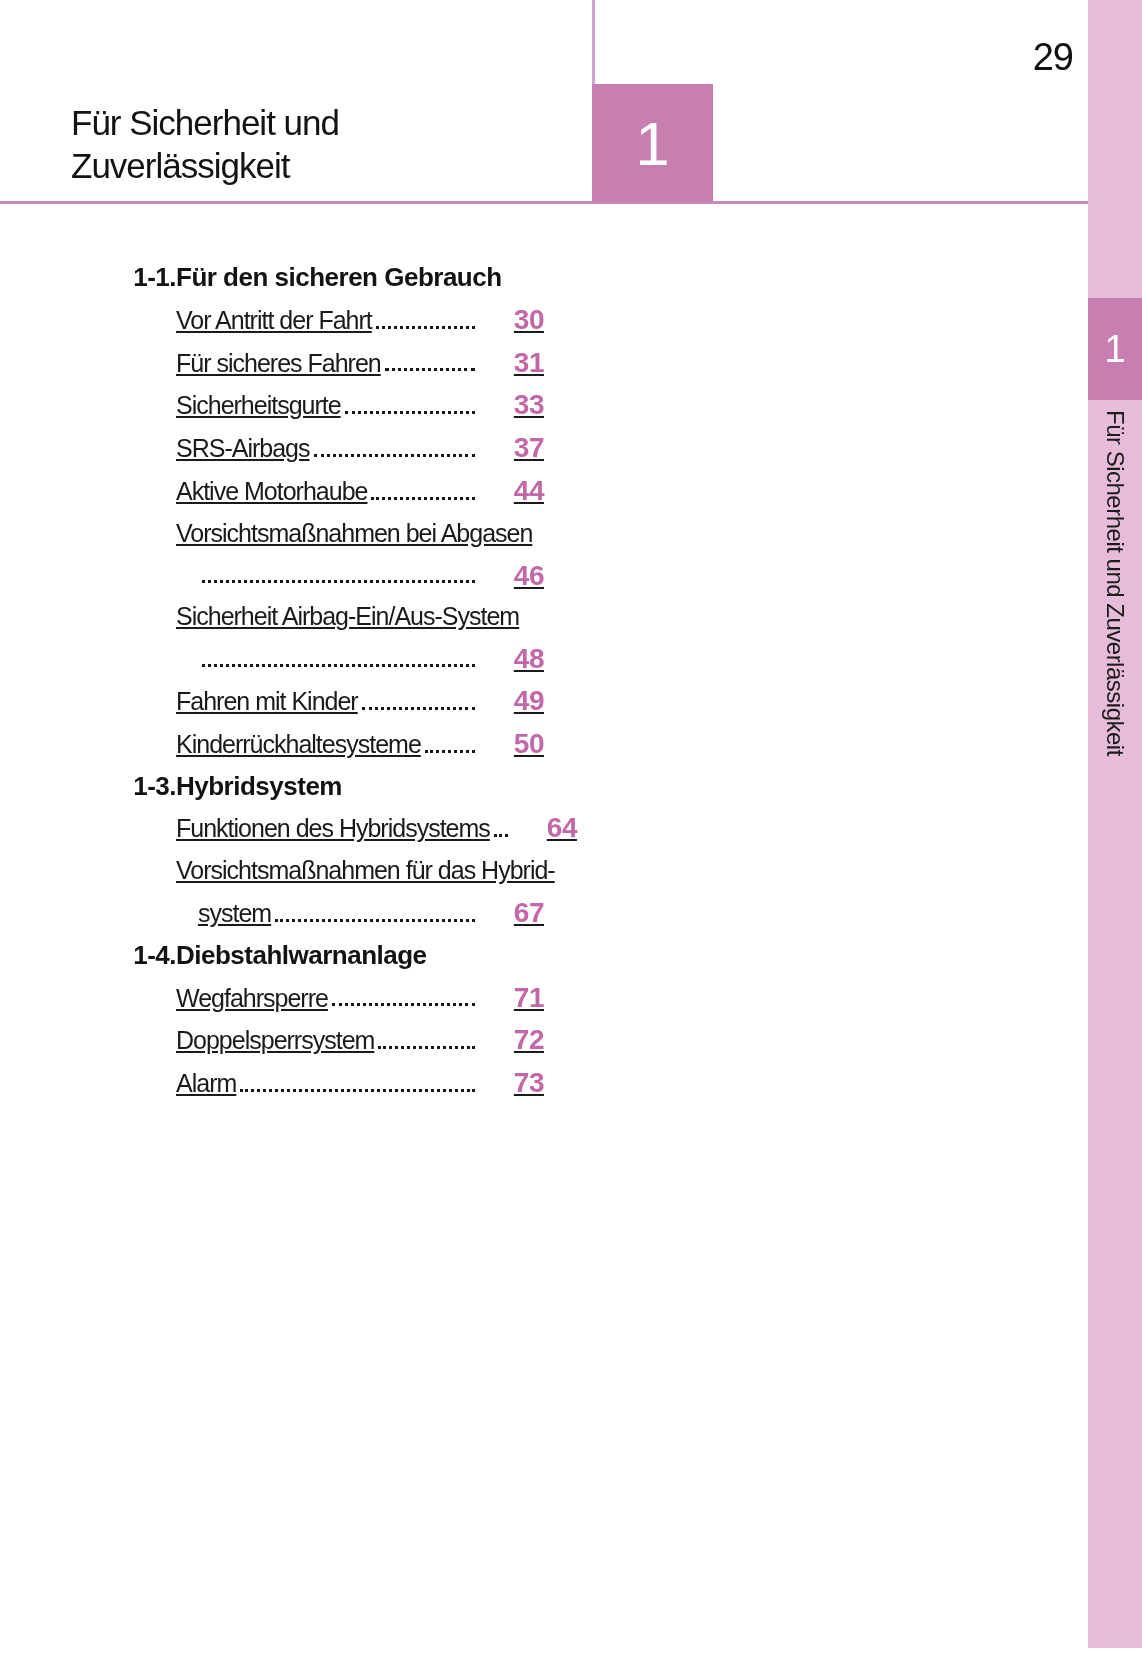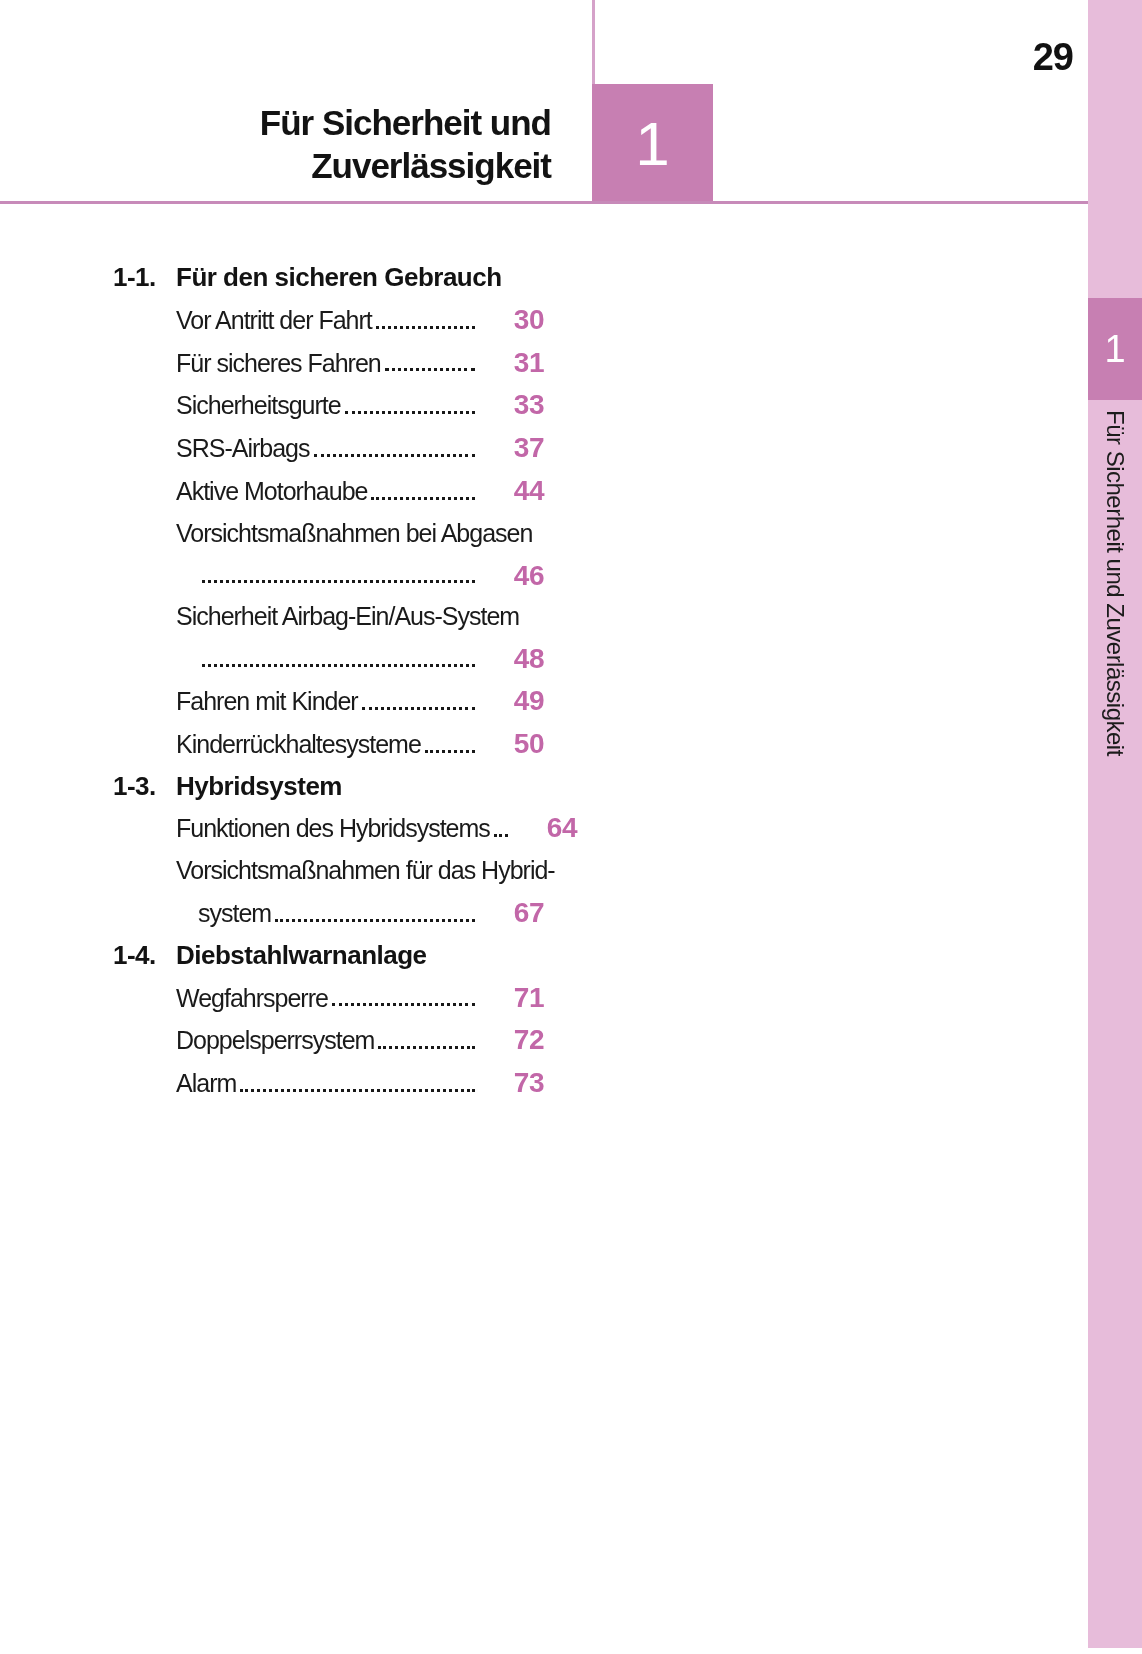--- a/index.html
+++ b/index.html
@@ -10,26 +10,26 @@
 
   
   .vline-top { position:absolute; left:592px; top:0; width:3px; height:84px; background:#d5a2c9; }
   .chapter-box {
     position:absolute; left:592px; top:84px; width:121px; height:120px;
     background:#c77fb2; display:flex; align-items:center; justify-content:center;
   }
   .chapter-box .num { color:#ffffff; font-size:62px; font-weight:400; line-height:1; }
   .chapter-title {
     position:absolute; right:591px; top:101px; width:480px;
-    text-align:right; font-size:35px; font-weight:bold; letter-spacing:-1px;
+    font-size:35px; font-weight:normal; letter-spacing:-1px;
     line-height:43px; color:#131313; white-space:nowrap;
   }
   .header-rule { position:absolute; left:0; top:201px; width:1088px; height:3px; background:#c78ab9; }
   .page-number {
-    position:absolute; top:36px; right:69px; font-size:38px; font-weight:bold;
+    position:absolute; top:36px; right:69px; font-size:38px; font-weight:normal;
     letter-spacing:-1px; color:#111111;
   }
 
   
   .sidebar { position:absolute; top:0; right:0; width:54px; height:1648px; background:#e7bcda; }
   .sidebar-tab {
     position:absolute; top:298px; right:0; width:54px; height:102px; background:#c77fb2;
     display:flex; align-items:center; justify-content:center;
   }
   .sidebar-tab .num { color:#ffffff; font-size:38px; font-weight:400; }
@@ -39,22 +39,22 @@
   }
   .sidebar-label span {
     writing-mode:vertical-rl; font-size:24px; letter-spacing:-0.5px; color:#1c1c1c;
     white-space:nowrap;
   }
 
   
   .toc { position:absolute; left:113px; top:257px; width:431px; }
   .row { display:flex; align-items:baseline; line-height:41.8px; white-space:nowrap; }
   .sec-row { font-weight:bold; font-size:26px; letter-spacing:-0.5px; color:#131313; }
-  .sec-num { display:inline-block; width:63px; flex:0 0 63px; }
-  .entry-row { padding-left:63px; font-size:25px; letter-spacing:-1px; color:#1a1a1a; }
+  .sec-num { display:inline-block; width:63px; flex:0 0 63px;text-align:right; }
+  .entry-row { padding-left:63px; font-size:25px; letter-spacing:-1px; color:#1a1a1a;text-decoration:underline; }
   .entry-row.cont { padding-left:85px; }
   .etext { flex:0 0 auto; }
   .leader {
     flex:1 1 auto; min-width:14px; align-self:flex-end;
     border-bottom:3.4px dotted #181818; margin:0 3px 13px 4px;
   }
   .pnum { flex:0 0 auto; font-size:28px; font-weight:bold; letter-spacing:-0.5px; color:#c267a8;margin-left:36px; }
 </style>
 </head>
 <body>

